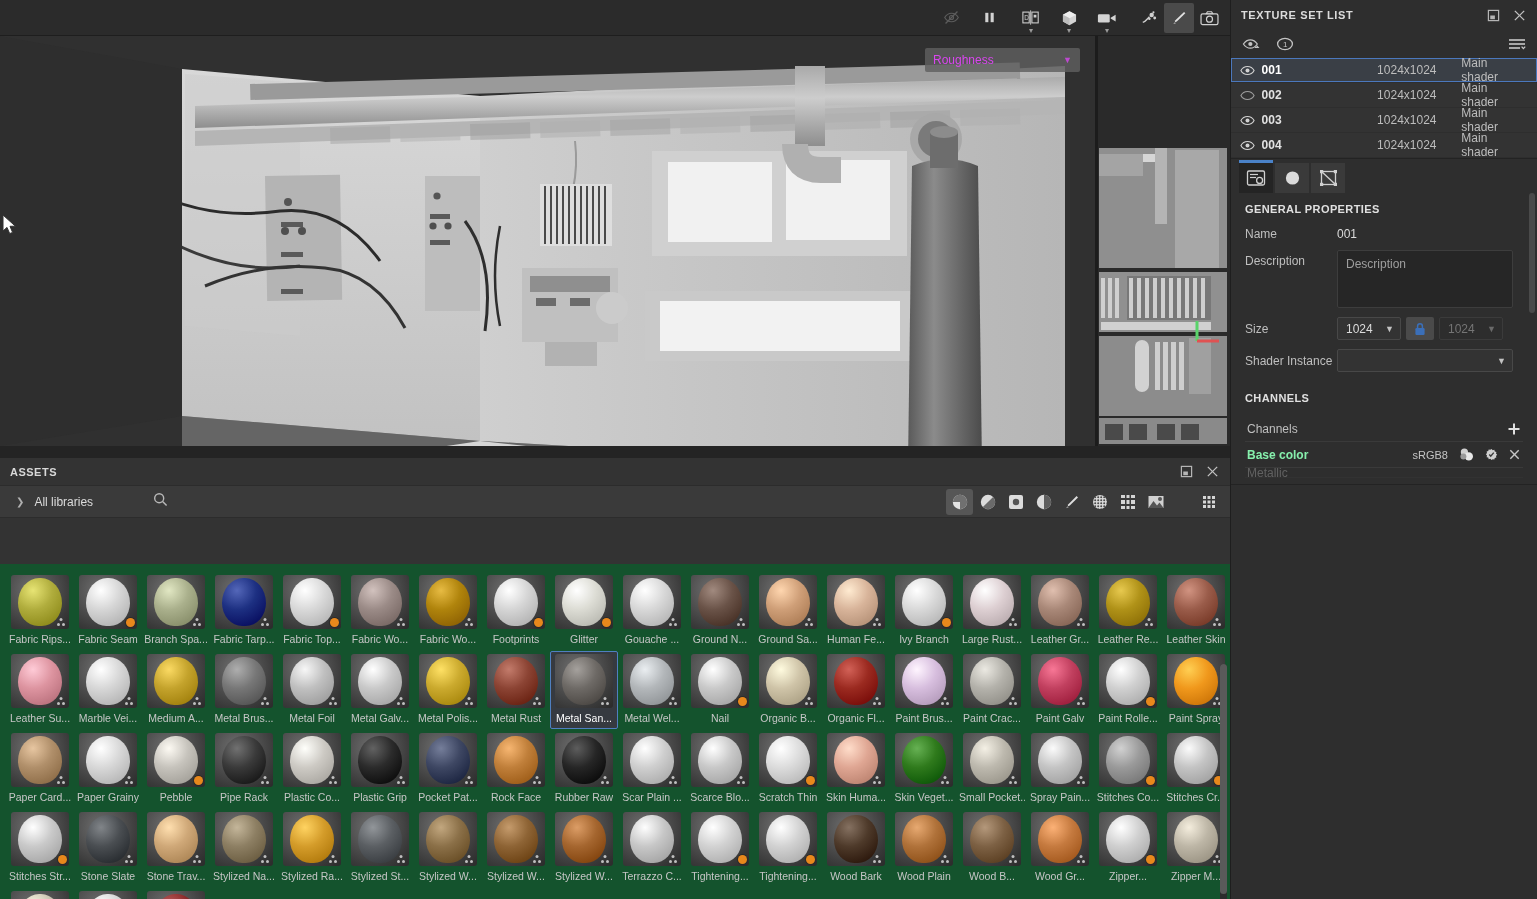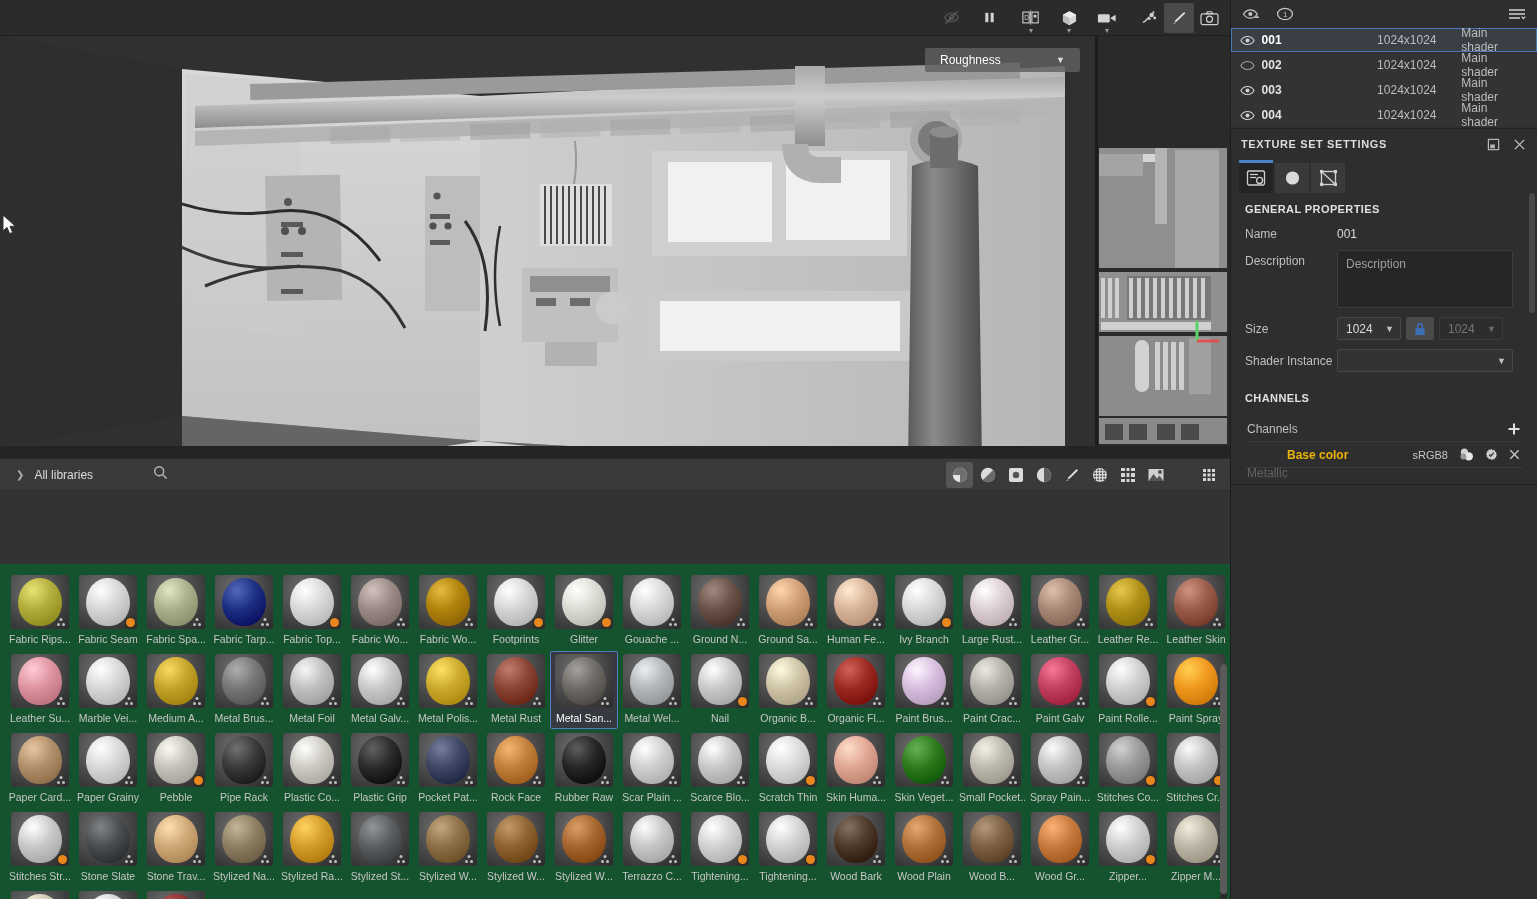--- a/index.html
+++ b/index.html
@@ -47,22 +47,22 @@
     position: absolute; left: 1097px; top: 0; width: 133px; height: 410px;
     background: #2a2a2a; overflow: hidden;
   }
   .vp-divider {
     position: absolute; left: 1095px; top: 0; width: 3px; height: 410px;
     background: #1c1c1c; z-index: 20;
   }
   .vp-dropdown {
     position: absolute; left: 925px; top: 12px; width: 155px; height: 24px;
     background: rgba(95,95,95,.82); border-radius: 2px;
-    display: flex; align-items: center; padding: 0 15px;
-    font-size: 12px; color: #ffffff; z-index: 30; cursor: pointer;
+    display: flex; align-items: center; padding: 0 8px;
+    font-size: 12px; color: #d946ef; z-index: 30; cursor: pointer;
   }
   .vp-dropdown .cv { margin-left: auto; font-size: 9px; opacity: .8; }
   .cursor-arrow { position: absolute; left: 2px; top: 178px; z-index: 40; }
 
   
   .assets-panel {
     position: absolute; left: 0; top: 458px; width: 1230px; height: 441px;
     background: #333333;
   }
   .panel-title-bar {
@@ -233,21 +233,21 @@
   .lockbtn {
     width: 28px; height: 23px; background: #4a4a4a; border-radius: 2px;
     display: flex; align-items: center; justify-content: center; cursor: pointer;
     margin: 0 5px;
   }
   .chan-row {
     display: flex; align-items: center; height: 26px; padding: 0 2px;
     font-size: 12px; border-bottom: 1px solid #3a3a3a;
   }
   .chan-row .cname { color: #bfbfbf; }
-  .chan-row.bold .cname { color: #eab308; font-weight: bold; margin-left: 40px; }
+  .chan-row.bold .cname { color: #86efac; font-weight: bold; }
   .chan-actions { margin-left: auto; display: flex; align-items: center; gap: 9px; }
   .chan-fmt { font-size: 11px; color: #c4c4c4; margin-right: 2px; }
   .ic-btn { cursor: pointer; display: flex; align-items: center; }
   .rscroll {
     position: absolute; right: 2px; top: 0; width: 6px; height: 120px;
     background: #4a4a4a; border-radius: 3px;
   }
   .sep-line { height: 1px; background: #232323; }
   .prop-empty { font-size: 12px; color: #7d7d7d; padding: 12px 14px; }
 </style>
@@ -506,20 +506,37 @@
         </g>
 
         <line x1="100" y1="305" x2="100" y2="285" stroke="#59d36a" stroke-width="3"></line>
         <line x1="100" y1="305" x2="122" y2="305" stroke="#e05252" stroke-width="3"></line>
       </svg>
 
     </div>
   </div>
 
   <div class="assets-panel">
+    <div class="panel-title-bar">
+      <span class="panel-title">ASSETS</span>
+      <div class="panel-title-actions">
+        <div class="pt-btn">
+          <svg width="13" height="13" viewBox="0 0 14 14">
+              <rect x="1.5" y="1.5" width="11" height="11" fill="none" stroke="#b5b5b5" stroke-width="1.3"></rect>
+              <rect x="3.5" y="7" width="5" height="4" fill="#b5b5b5"></rect>
+            </svg>
+        </div>
+        <div class="pt-btn">
+          <svg width="13" height="13" viewBox="0 0 14 14">
+              <line x1="2" y1="2" x2="12" y2="12" stroke="#c2c2c2" stroke-width="1.4"></line>
+              <line x1="12" y1="2" x2="2" y2="12" stroke="#c2c2c2" stroke-width="1.4"></line>
+            </svg>
+        </div>
+      </div>
+    </div>
 
     <div class="assets-toolbar">
       <div class="lib-btn">
         <span class="lib-chev">❯</span>
         <span>All libraries</span>
       </div>
       <div class="search-wrap">
         <span>
           <svg width="15" height="15" viewBox="0 0 16 16">
               <circle cx="6.6" cy="6.6" r="4.8" fill="none" stroke="#b8b8b8" stroke-width="1.5"></circle>
@@ -625,21 +642,21 @@
               <div class="sphere" style="background: radial-gradient(circle at 34% 26%, rgb(255, 255, 255) 0%, rgb(214, 214, 214) 42%, rgb(166, 166, 166) 100%);"></div>
               <div class="badge-orange"></div>
             </div>
             <div class="asset-label">Fabric Seam</div>
           </div>
           <div class="asset-cell">
             <div class="asset-thumb">
               <div class="sphere" style="background: radial-gradient(circle at 34% 26%, rgb(225, 231, 195) 0%, rgb(170, 176, 140) 42%, rgb(122, 128, 92) 100%);"></div>
               <div class="badge-tri"></div>
             </div>
-            <div class="asset-label">Fabric Spa...</div>
+            <div class="asset-label">Branch Spa...</div>
           </div>
           <div class="asset-cell">
             <div class="asset-thumb">
               <div class="sphere" style="background: radial-gradient(circle at 34% 26%, rgb(84, 103, 185) 0%, rgb(29, 48, 130) 42%, rgb(0, 0, 82) 100%);"></div>
               <div class="badge-tri"></div>
             </div>
             <div class="asset-label">Fabric Tarp...</div>
           </div>
           <div class="asset-cell">
             <div class="asset-thumb">
@@ -1134,20 +1151,37 @@
           </div>
         </div>
       <div class="vscroll">
         <div class="vscroll-thumb"></div>
       </div>
     </div>
   </div>
 
   <div class="right-col">
 
+    <div class="rpanel-head">
+      <span class="ptitle">TEXTURE SET LIST</span>
+      <div class="panel-title-actions">
+        <div class="pt-btn">
+          <svg width="13" height="13" viewBox="0 0 14 14">
+              <rect x="1.5" y="1.5" width="11" height="11" fill="none" stroke="#b5b5b5" stroke-width="1.3"></rect>
+              <rect x="3.5" y="7" width="5" height="4" fill="#b5b5b5"></rect>
+            </svg>
+        </div>
+        <div class="pt-btn">
+          <svg width="13" height="13" viewBox="0 0 14 14">
+              <line x1="2" y1="2" x2="12" y2="12" stroke="#c2c2c2" stroke-width="1.4"></line>
+              <line x1="12" y1="2" x2="2" y2="12" stroke="#c2c2c2" stroke-width="1.4"></line>
+            </svg>
+        </div>
+      </div>
+    </div>
 
     <div class="tsl-toolbar">
       <div class="tsl-btn">
         <svg width="19" height="16" viewBox="0 0 20 16">
             <path d="M1.5 8s3-4.4 7.3-4.4S16.1 8 16.1 8s-3 4.4-7.3 4.4S1.5 8 1.5 8z" fill="none" stroke="#c4c4c4" stroke-width="1.3"></path>
             <circle cx="8.8" cy="8" r="2.2" fill="#c4c4c4"></circle>
             <path d="M13.5 11.5 17 11.5 15.4 9.8" stroke="#c4c4c4" stroke-width="1.2" fill="none"></path>
           </svg>
       </div>
       <div class="tsl-btn">
@@ -1206,37 +1240,20 @@
             </svg>
           </span>
           <span class="ts-name">004</span>
           <span class="ts-size">1024x1024</span>
           <span class="ts-shader">Main shader</span>
         </div>
       </div>
 
     <div class="sep-line"></div>
 
-    <div class="rpanel-head">
-      <span class="ptitle">TEXTURE SET SETTINGS</span>
-      <div class="panel-title-actions">
-        <div class="pt-btn">
-          <svg width="13" height="13" viewBox="0 0 14 14">
-              <rect x="1.5" y="1.5" width="11" height="11" fill="none" stroke="#b5b5b5" stroke-width="1.3"></rect>
-              <rect x="3.5" y="7" width="5" height="4" fill="#b5b5b5"></rect>
-            </svg>
-        </div>
-        <div class="pt-btn">
-          <svg width="13" height="13" viewBox="0 0 14 14">
-              <line x1="2" y1="2" x2="12" y2="12" stroke="#c2c2c2" stroke-width="1.4"></line>
-              <line x1="12" y1="2" x2="2" y2="12" stroke="#c2c2c2" stroke-width="1.4"></line>
-            </svg>
-        </div>
-      </div>
-    </div>
 
     <div class="tss-tabs">
       <div class="tss-tab active">
         <svg width="20" height="18" viewBox="0 0 20 18">
             <rect x="1.5" y="2" width="17" height="14" rx="1.5" fill="none" stroke="#d0d0d0" stroke-width="1.3"></rect>
             <line x1="4" y1="5.5" x2="12" y2="5.5" stroke="#d0d0d0" stroke-width="1.2"></line>
             <line x1="4" y1="8.5" x2="10" y2="8.5" stroke="#d0d0d0" stroke-width="1.2"></line>
             <circle cx="13.6" cy="11.4" r="3" fill="none" stroke="#d0d0d0" stroke-width="1.3"></circle>
           </svg>
       </div>

